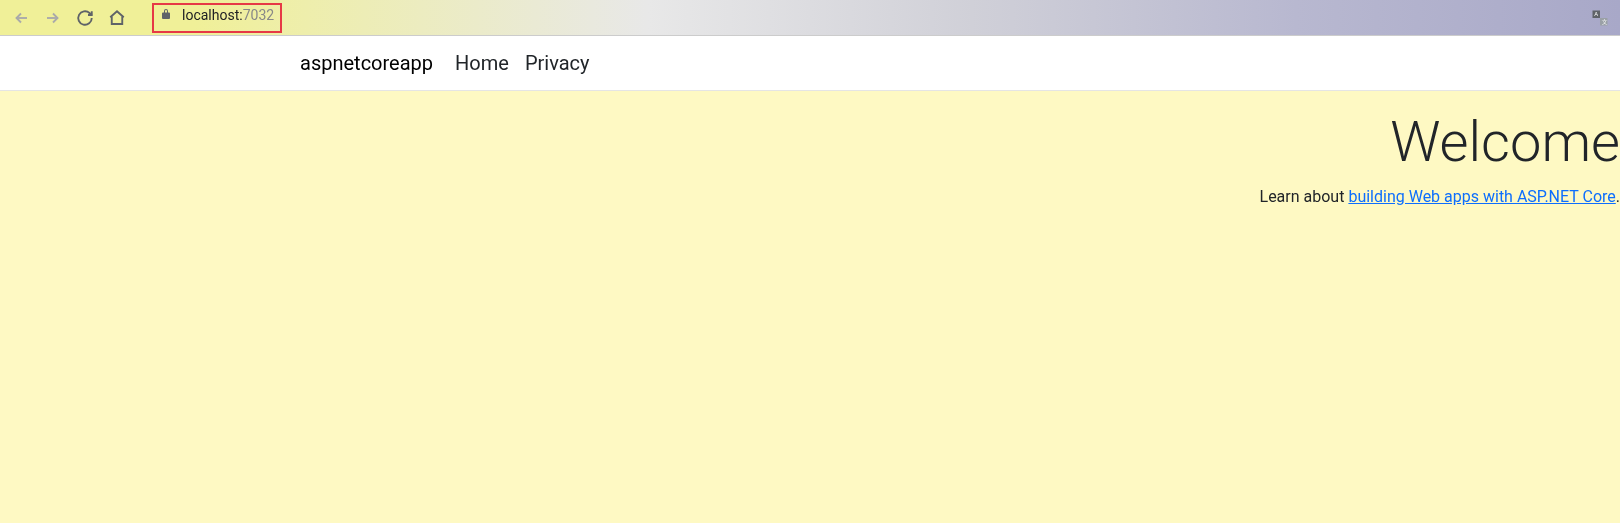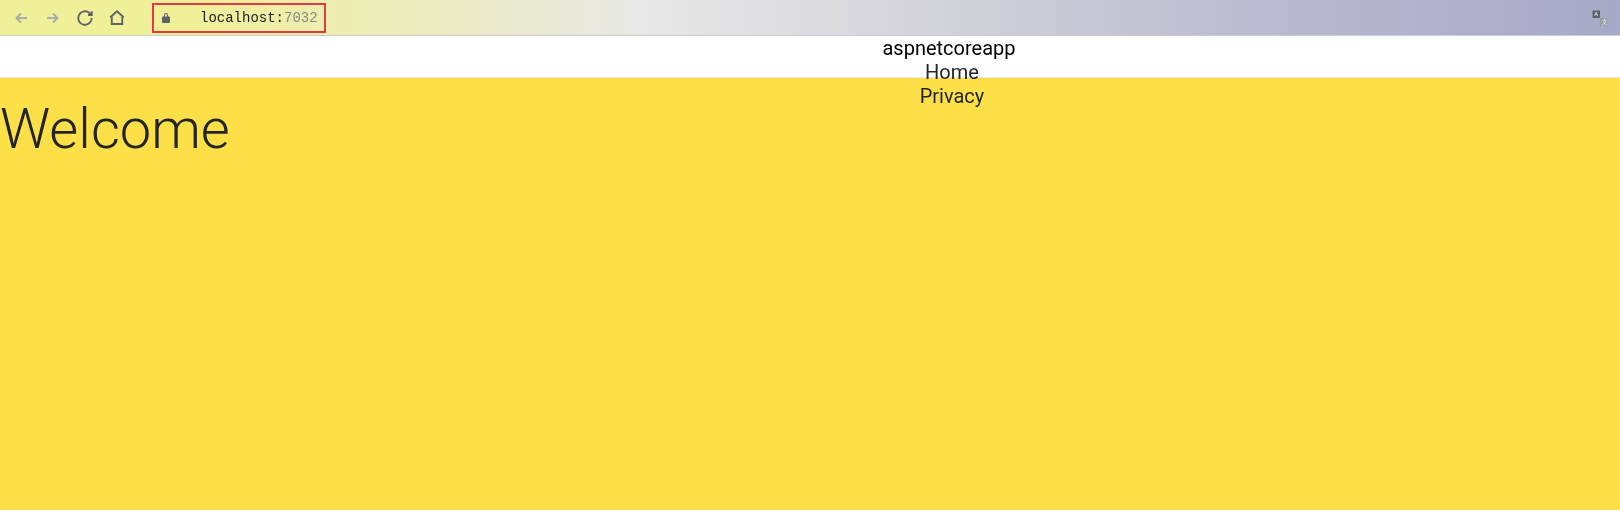--- a/index.html
+++ b/index.html
@@ -46,24 +46,23 @@
       align-items: center;
       margin-left: 16px;
       height: 28px;
       padding: 0 6px;
       flex: 0 1 auto;
     }
     .highlight-box {
       border: 2px solid #e63946;
       padding: 2px 6px;
       display: flex;
-      align-items: center;
-      gap: 26px;
+      align-items: flex-start;
+      gap: 8px;
       height: 30px;
-      font-family: Liberation Mono, monospace;
     }
     .lock-icon {
       width: 14px;
       height: 14px;
       color: #5f6368;
       display: flex;
       align-items: center;
     }
     .url-text {
       font-size: 14px;
@@ -77,43 +76,42 @@
       right: 10px;
       display: flex;
       align-items: center;
     }
     .translate-icon {
       width: 20px;
       height: 20px;
       color: #5f6368;
     }
     .page-navbar {
-      height: 42px;
+      height: 55px;
       background: #fff;
       border-bottom: 1px solid #e5e5e5;
       display: flex;
       align-items: center;
       padding-left: 300px;
-      flex-direction: column;
     }
     .brand {
       font-size: 20px;
       color: #000;
       margin-right: 22px;
     }
     .nav-link {
       font-size: 20px;
       color: #212529;
       margin-right: 16px;
       cursor: pointer;
     }
     .page-content {
-      text-align: left;
+      text-align: right;
       padding-top: 18px;
-      background: #fde047;
+      background: #fef9c3;
       min-height: 432px;
     }
     .welcome-heading {
       font-size: 56px;
       font-weight: 300;
       color: #212529;
       margin-bottom: 12px;
     }
     .learn-text {
       font-size: 16px;
@@ -178,13 +176,16 @@
 </div>
 
 <div class="page-navbar">
   <div class="brand">aspnetcoreapp</div>
   <div class="nav-link">Home</div>
   <div class="nav-link">Privacy</div>
 </div>
 
 <div class="page-content">
   <h1 class="welcome-heading">Welcome</h1>
+  <p class="learn-text">
+    <span>Learn about </span><a class="learn-link">building Web apps with ASP.NET Core</a><span>.</span>
+  </p>
 </div>
 
 </body></html>

